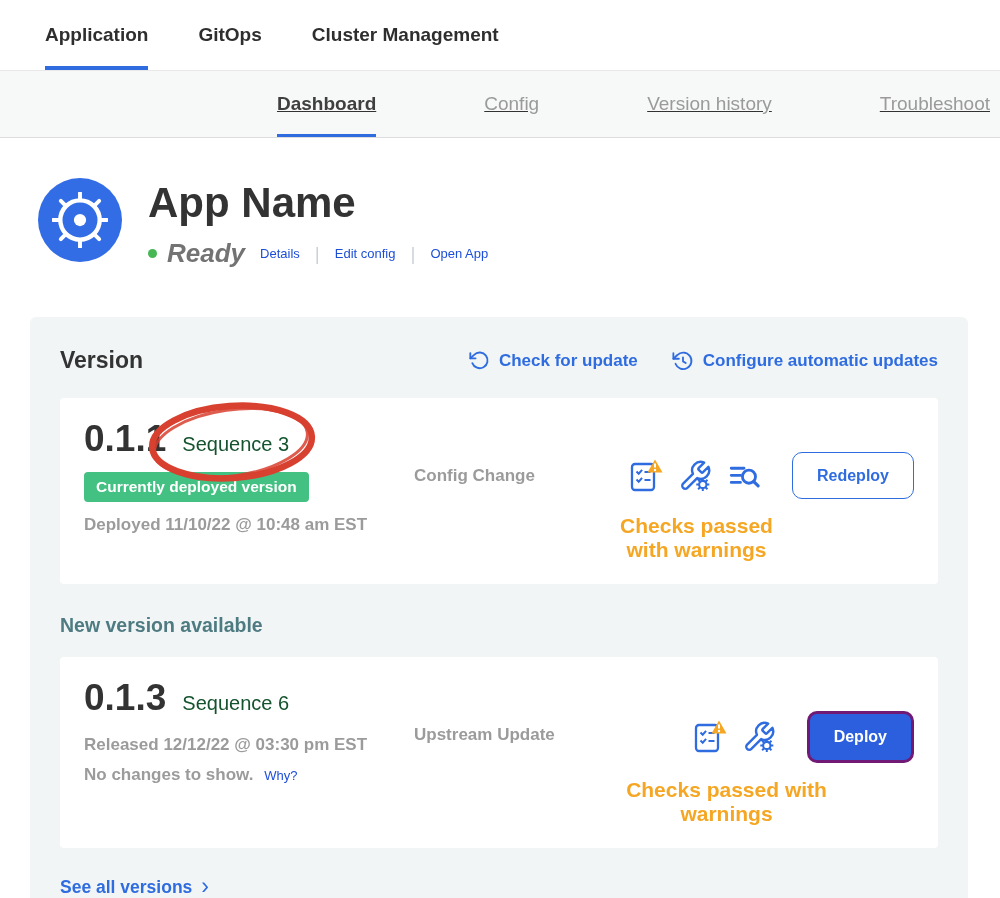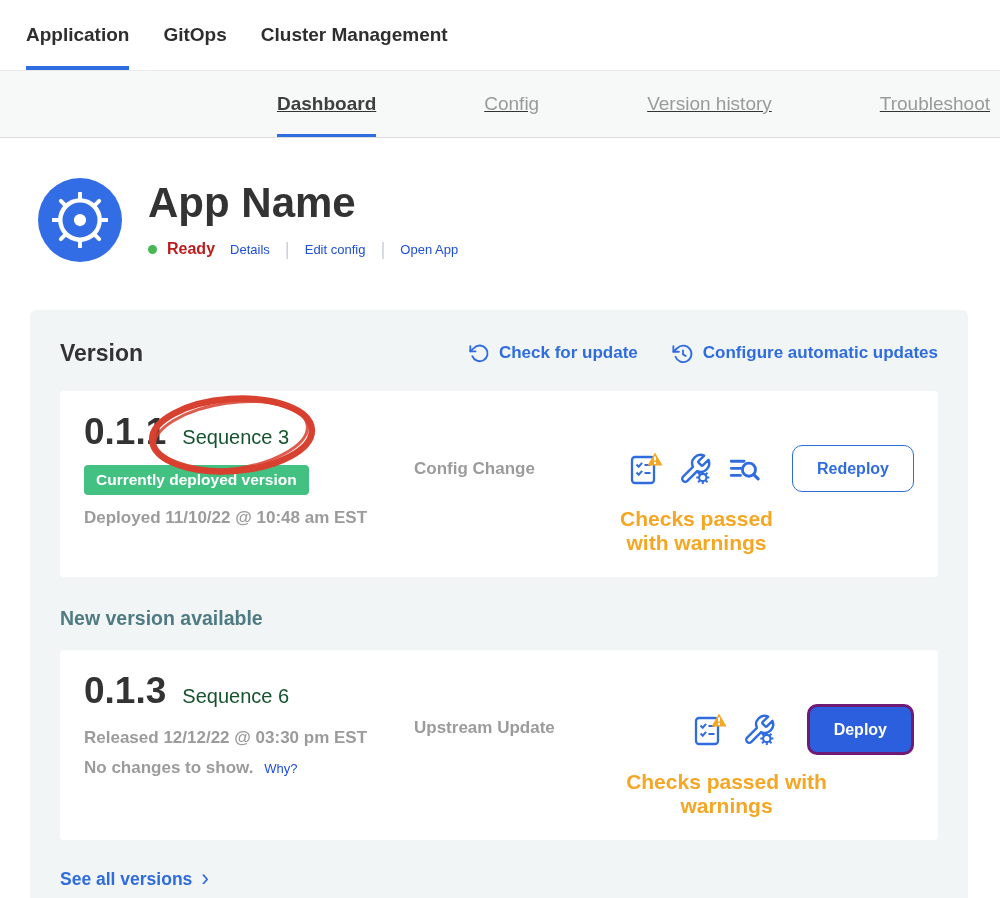--- a/index.html
+++ b/index.html
@@ -6,21 +6,21 @@
   html,body { margin:0; padding:0; }
   body {
     width:1000px; height:898px; overflow:hidden;
     background:#ffffff;
     font-family:"Liberation Sans", sans-serif;
     color:#333;
   }
   
   .top-nav {
     display:flex; align-items:stretch; height:71px;
-    padding-left:26px; gap:34px;
+    padding-left:45px; gap:50px;
     background:#fff; border-bottom:1px solid #e9e9e9;
   }
   .top-nav .nav-item {
     display:flex; align-items:center;
     font-size:19px; font-weight:700; color:#2e2e2e;
     border-bottom:4px solid transparent; padding-top:4px;
     cursor:pointer; white-space:nowrap;
   }
   .top-nav .nav-item.active { border-bottom-color:#2f6ce0; }
   
@@ -39,34 +39,34 @@
   
   .app-header { display:flex; padding:40px 0 0 38px; }
   .logo {
     width:84px; height:84px; flex:0 0 84px; border-radius:50%;
     background:#326de6; display:flex; align-items:center; justify-content:center;
   }
   .app-info { margin-left:26px; padding-top:2px; }
   .app-title { font-size:42px; font-weight:700; color:#333; margin:0; line-height:1.1; }
   .status-row { display:flex; align-items:center; margin-top:12px; gap:15px; }
   .dot { width:9px; height:9px; border-radius:50%; background:#46b754; flex:0 0 9px; }
-  .ready { color:#b91c1c; font-weight:700; font-size:16px; margin-left:-5px; }
+  .ready { color:#737373; font-weight:700; font-size:26px; margin-left:-5px;font-style:italic; }
   .hlink { color:#1d4ed8; font-weight:400; font-size:13px; cursor:pointer; text-decoration:none; }
   .vdiv { color:#ccd2dc; font-size:19px; }
   .vdiv::before { content:"|"; }
   
   .panel {
     margin:48px 32px 0 30px;
     background:#f1f5f5; border-radius:6px;
     padding:30px 30px 32px 30px;
   }
   .panel-head { display:flex; align-items:center; }
   .panel-title { font-size:23px; font-weight:700; color:#333; }
   .panel-links { margin-left:auto; display:flex; align-items:center; gap:34px; }
-  .icon-link { display:flex; gap:9px; color:#2f6ce0; font-weight:700; font-size:17px; cursor:pointer; }
+  .icon-link { display:flex; align-items:center; gap:9px; color:#2f6ce0; font-weight:700; font-size:17px; cursor:pointer; }
   .card {
     background:#fff; border-radius:4px; margin-top:24px;
     padding:20px 24px 22px 24px;
     display:flex; align-items:flex-start;
   }
   .vcol { flex:0 0 330px; }
   .vrow { display:flex; align-items:baseline; position:relative; }
   .vnum { font-size:37px; font-weight:700; color:#333; }
   .vseq { font-size:20px; color:#14532d; margin-left:16px; }
   .annotation-svg { position:absolute; left:62px; top:-20px; pointer-events:none; }

